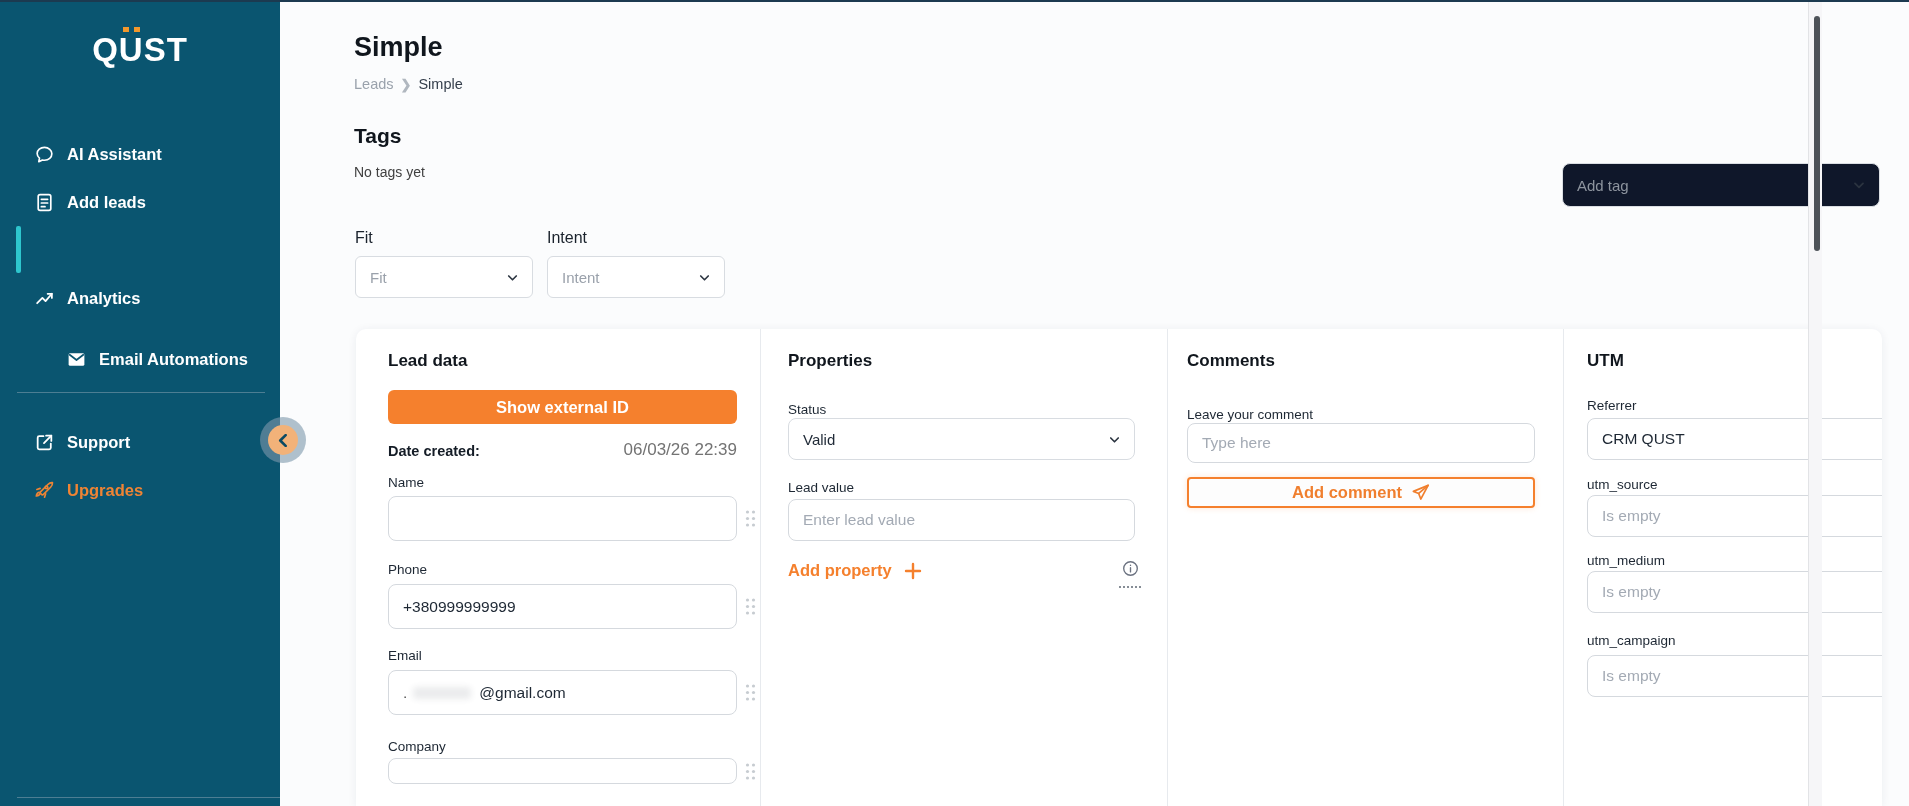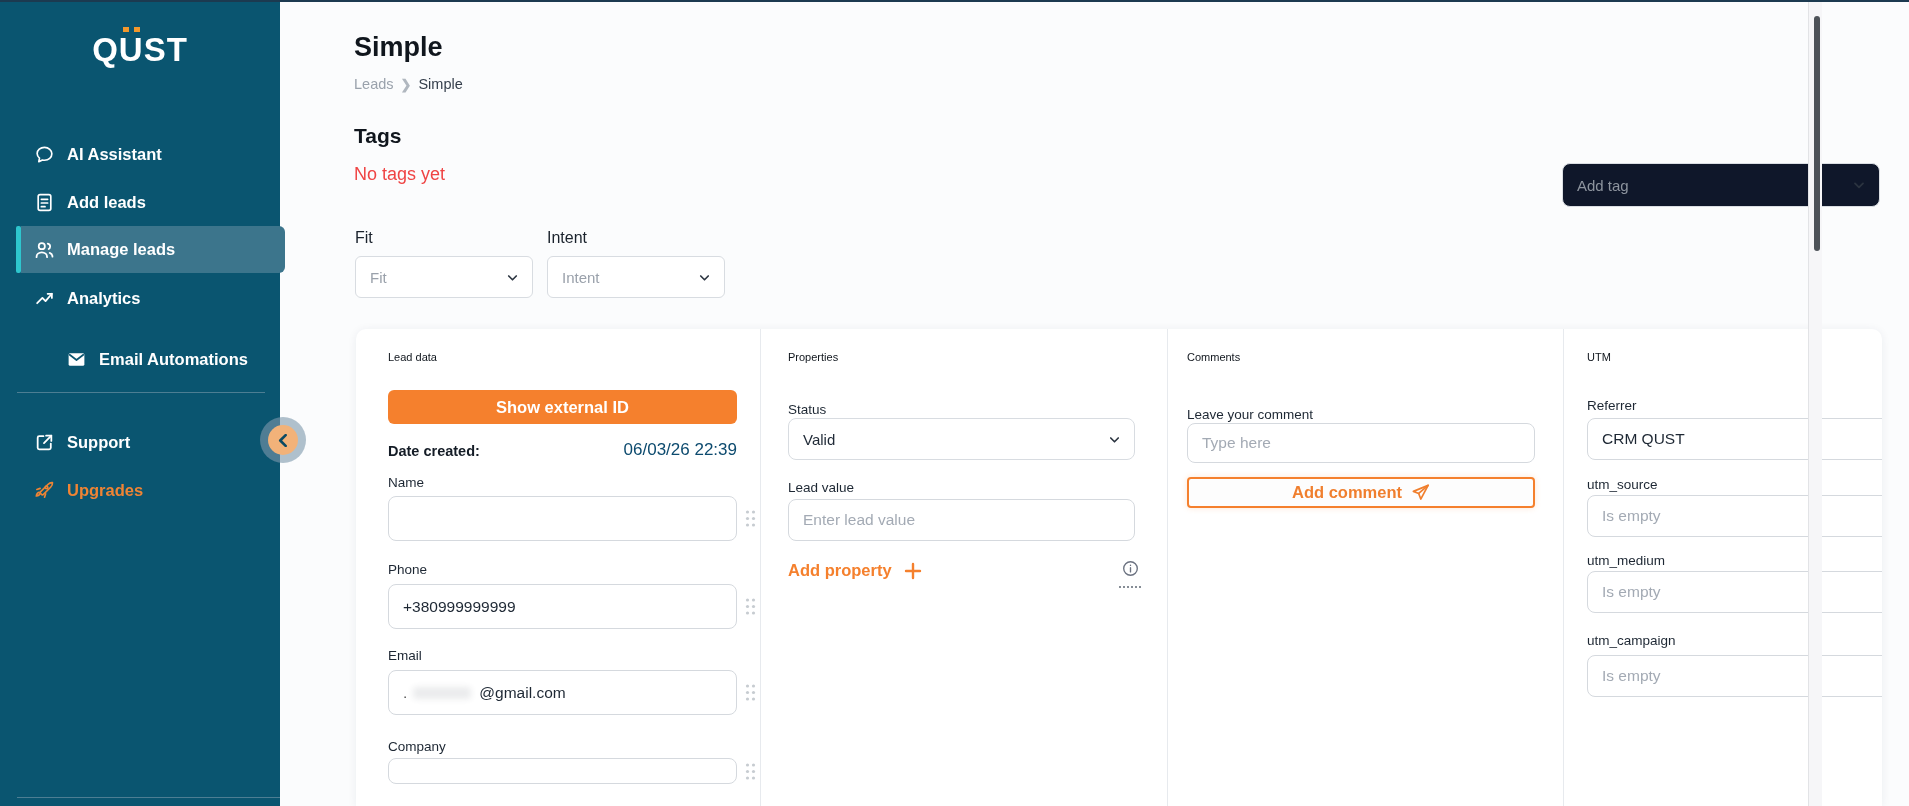--- a/index.html
+++ b/index.html
@@ -28,41 +28,41 @@
 
   
   .page-title{left:354px;top:32px;font-size:27px;font-weight:800;color:#10161d;}
   .breadcrumb{left:354px;top:76px;font-size:14.5px;color:#9aa2ac;display:flex;align-items:center;gap:7px;}
   .breadcrumb .crumb-current{color:#343e4b;}
   .breadcrumb .sep{color:#b0b7bf;font-weight:700;font-size:13px;}
   .close-btn{left:1732px;top:33px;width:148px;height:63px;background:#fff;border:1.5px solid #f5802d;border-radius:4px;color:#f5802d;font-weight:700;font-size:16.5px;display:flex;align-items:center;justify-content:center;gap:8px;cursor:pointer;box-shadow:0 0 8px rgba(245,128,45,0.25);}
 
   
   .tags-title{left:354px;top:124px;font-size:21px;font-weight:800;color:#10161d;}
-  .no-tags{left:354px;top:164px;font-size:18px;color:#ef4444;}
+  .no-tags{left:354px;top:164px;font-size:14px;color:#404040;}
   .select{background:#fff;border:1px solid #d8dce1;border-radius:6px;display:flex;align-items:center;justify-content:space-between;padding:0 12px 0 14px;font-size:15px;color:#9aa1ab;cursor:pointer;box-sizing:border-box;}
   .select .sel-value{overflow:hidden;white-space:nowrap;}
   .select .dark{color:#1e2835;}
   .add-tag{left:1562px;top:163px;width:318px;height:44px;background:#0f172a;border:1px solid #dadee3;border-radius:8px;font-size:15px;color:#8d949e;}
   .filter-label{font-size:16px;color:#1a222c;}
   .fit-label{left:355px;top:229px;}
   .intent-label{left:547px;top:229px;}
   .fit-select{left:355px;top:256px;width:178px;height:42px;}
   .intent-select{left:547px;top:256px;width:178px;height:42px;}
 
   
   .card{left:356px;top:329px;width:1526px;height:477px;background:#fff;border-radius:10px 10px 0 0;box-shadow:0 1px 10px rgba(25,45,65,0.07);overflow:hidden;}
   .v-divider{top:0;bottom:0;width:1px;background:#e7eaee;}
-  .col-title{top:22px;font-size:11px;font-weight:400;color:#10161d;}
+  .col-title{top:22px;font-size:17px;font-weight:700;color:#10161d;}
   .col-label{font-size:13.5px;font-weight:400;color:#1d2733;}
   .field{position:absolute;background:#fff;border:1px solid #d5d9de;border-radius:8px;font-family:"Liberation Sans",sans-serif;font-size:15.5px;color:#1d2733;padding:0 14px;box-sizing:border-box;outline:none;}
   .field::placeholder{color:#a3aab4;}
   .orange-btn{background:#f5802d;border:none;border-radius:6px;color:#fff;font-weight:700;font-size:16.5px;display:flex;align-items:center;justify-content:center;cursor:pointer;font-family:"Liberation Sans",sans-serif;}
   .date-label{left:32px;top:114px;font-size:14.5px;font-weight:700;color:#141c26;}
-  .date-value{left:32px;top:111px;width:349px;text-align:right;font-size:17px;color:#0c4a6e;}
+  .date-value{left:32px;top:111px;width:349px;text-align:right;font-size:17px;color:#737373;}
   .drag-handle{width:13px;height:19px;cursor:grab;}
   .email-box{display:flex;align-items:center;}
   .email-dot{color:#555;margin-right:6px;}
   .email-blur{width:58px;height:12px;background:#3b4450;opacity:0.10;filter:blur(3px);border-radius:3px;margin-right:8px;}
   .add-property{left:432px;top:232px;display:flex;align-items:center;gap:12px;color:#f5802d;font-weight:700;font-size:16.5px;cursor:pointer;}
   .info-icon{left:763px;top:231px;width:22px;height:26px;border-bottom:2px dotted #868d96;display:flex;align-items:flex-start;justify-content:center;cursor:pointer;}
   .add-comment-btn{left:831px;top:148px;width:348px;height:31px;background:#fdfdfd;border:2px solid #f5802d;border-radius:4px;color:#f07f2e;font-weight:700;font-size:16.5px;display:flex;align-items:center;justify-content:center;gap:9px;cursor:pointer;box-sizing:border-box;box-shadow:0 0 6px rgba(245,128,45,0.2);}
 
   
   .scroll-track{right:0;top:2px;width:13px;height:804px;background:#f6f6f8;border-left:1px solid #e2e3e6;}
@@ -89,30 +89,20 @@
       <span class="nicon">
         <svg width="21" height="21" viewBox="0 0 20 20" fill="none" stroke="#fff" stroke-width="1.6" stroke-linecap="round" stroke-linejoin="round">
             <rect x="4" y="2.5" width="12" height="15" rx="1.8"></rect>
             <path d="M7 7h6M7 10.5h6M7 14h3.5"></path>
           </svg>
       </span>
       <span>Add leads</span>
     </div>
 
     <div class="abs accent-bar" style="top:226px;height:47px;"></div>
-    <div class="abs nav-item active" style="top:226px;left:21px;height:47px;">
-      <span class="nicon" style="margin-left:12px;">
-        <svg width="22" height="22" viewBox="0 0 20 20" fill="none" stroke="#fff" stroke-width="1.6" stroke-linecap="round">
-            <circle cx="8" cy="6.5" r="2.8"></circle>
-            <path d="M3.2 16.5c0-2.6 2.1-4.4 4.8-4.4s4.8 1.8 4.8 4.4"></path>
-            <path d="M13.4 4.2c1.3.3 2.2 1.3 2.2 2.6 0 1-.5 1.8-1.3 2.3M15.2 12.6c1.5.6 2.5 1.9 2.5 3.5"></path>
-          </svg>
-      </span>
-      <span>Manage leads</span>
-    </div>
 
     <div class="abs nav-item" style="top:274px;">
       <span class="nicon">
         <svg width="21" height="21" viewBox="0 0 20 20" fill="none" stroke="#fff" stroke-width="1.7" stroke-linecap="round" stroke-linejoin="round">
             <path d="M3 14.5l5-5 3 3 6-7"></path>
             <path d="M13 5.5h4v4"></path>
           </svg>
       </span>
       <span>Analytics</span>
     </div>

